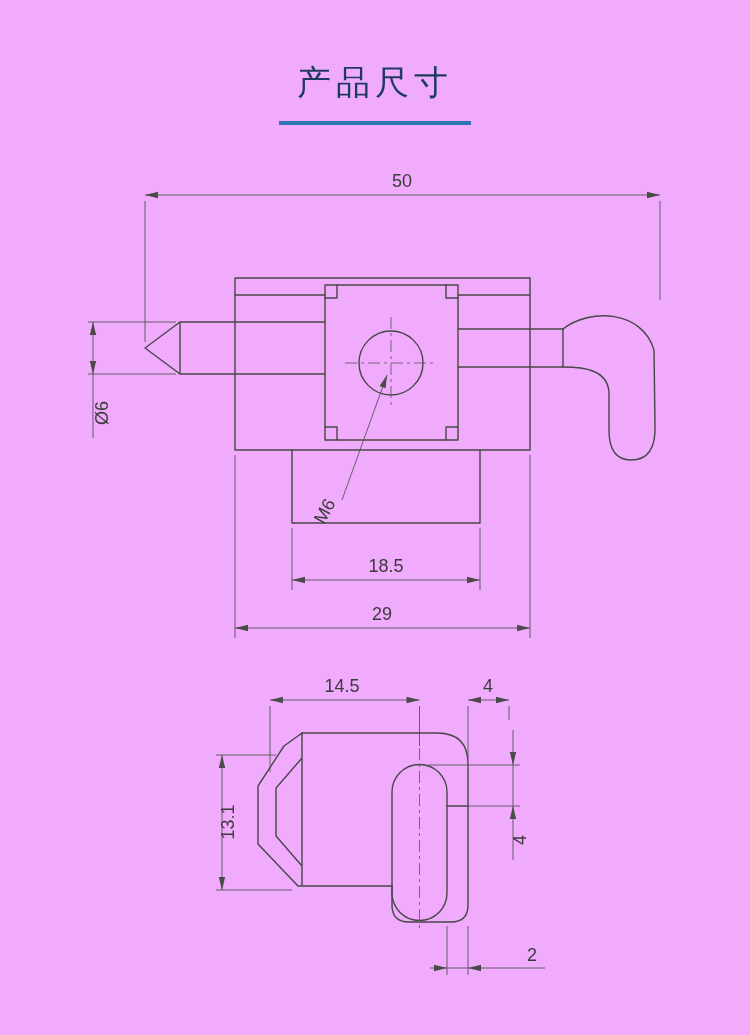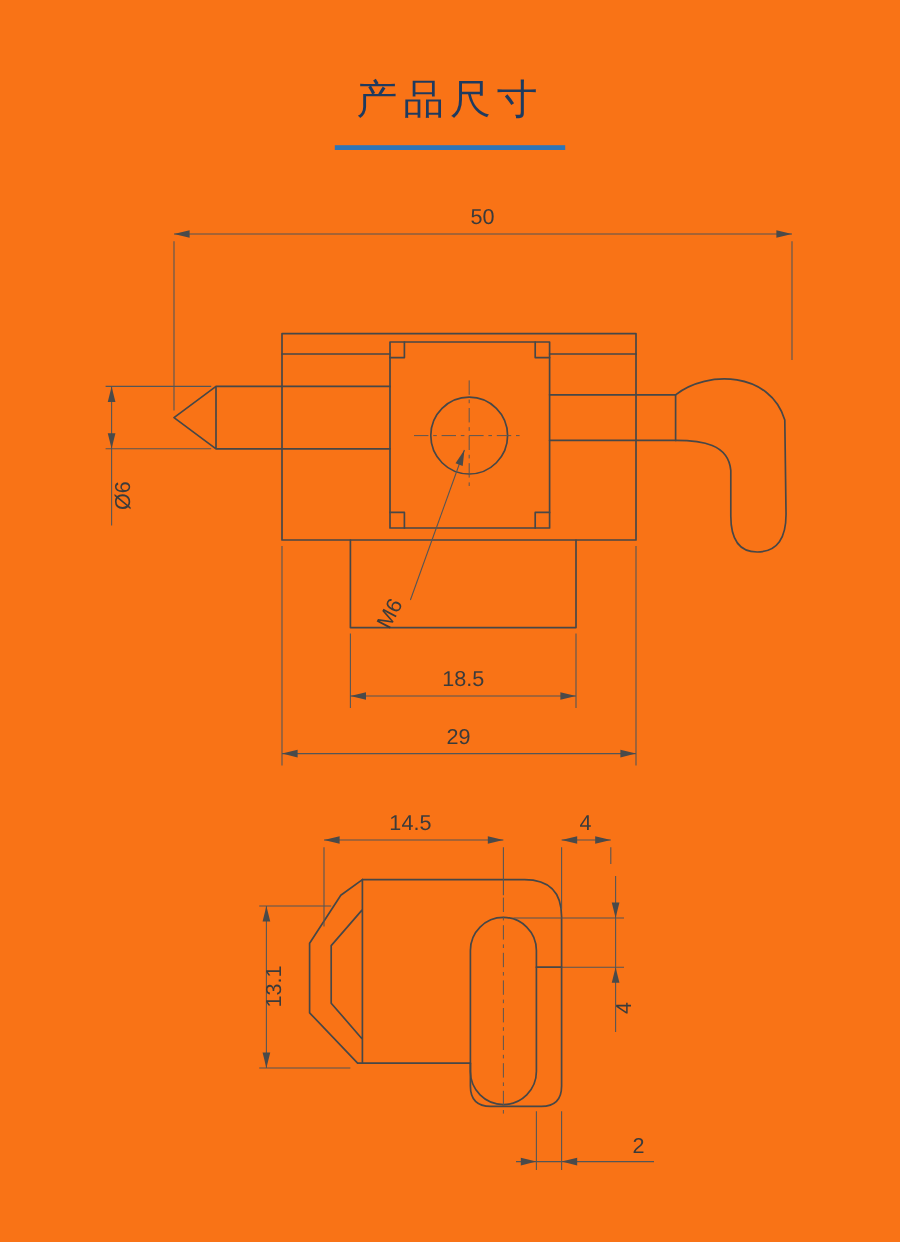--- a/index.html
+++ b/index.html
@@ -2,21 +2,21 @@
 <html><head>
 <meta charset="utf-8">
 <style>
   * { margin:0; padding:0; box-sizing:border-box; }
   html,body { background:#ffffff; }
   body { font-family:"Liberation Sans", sans-serif; }
   .page {
     position:relative;
     width:750px; height:1035px;
     margin:0 auto;
-    background:#f97316;
+    background:#f0abfc;
     overflow:hidden;
   }
   .header { position:absolute; top:60px; left:0; width:100%; text-align:center; }
   .title {
     font-size:34px;
     font-weight:500;
     letter-spacing:5px;
     color:#1e3a5f;
     font-family:"Liberation Sans", sans-serif;
   }

